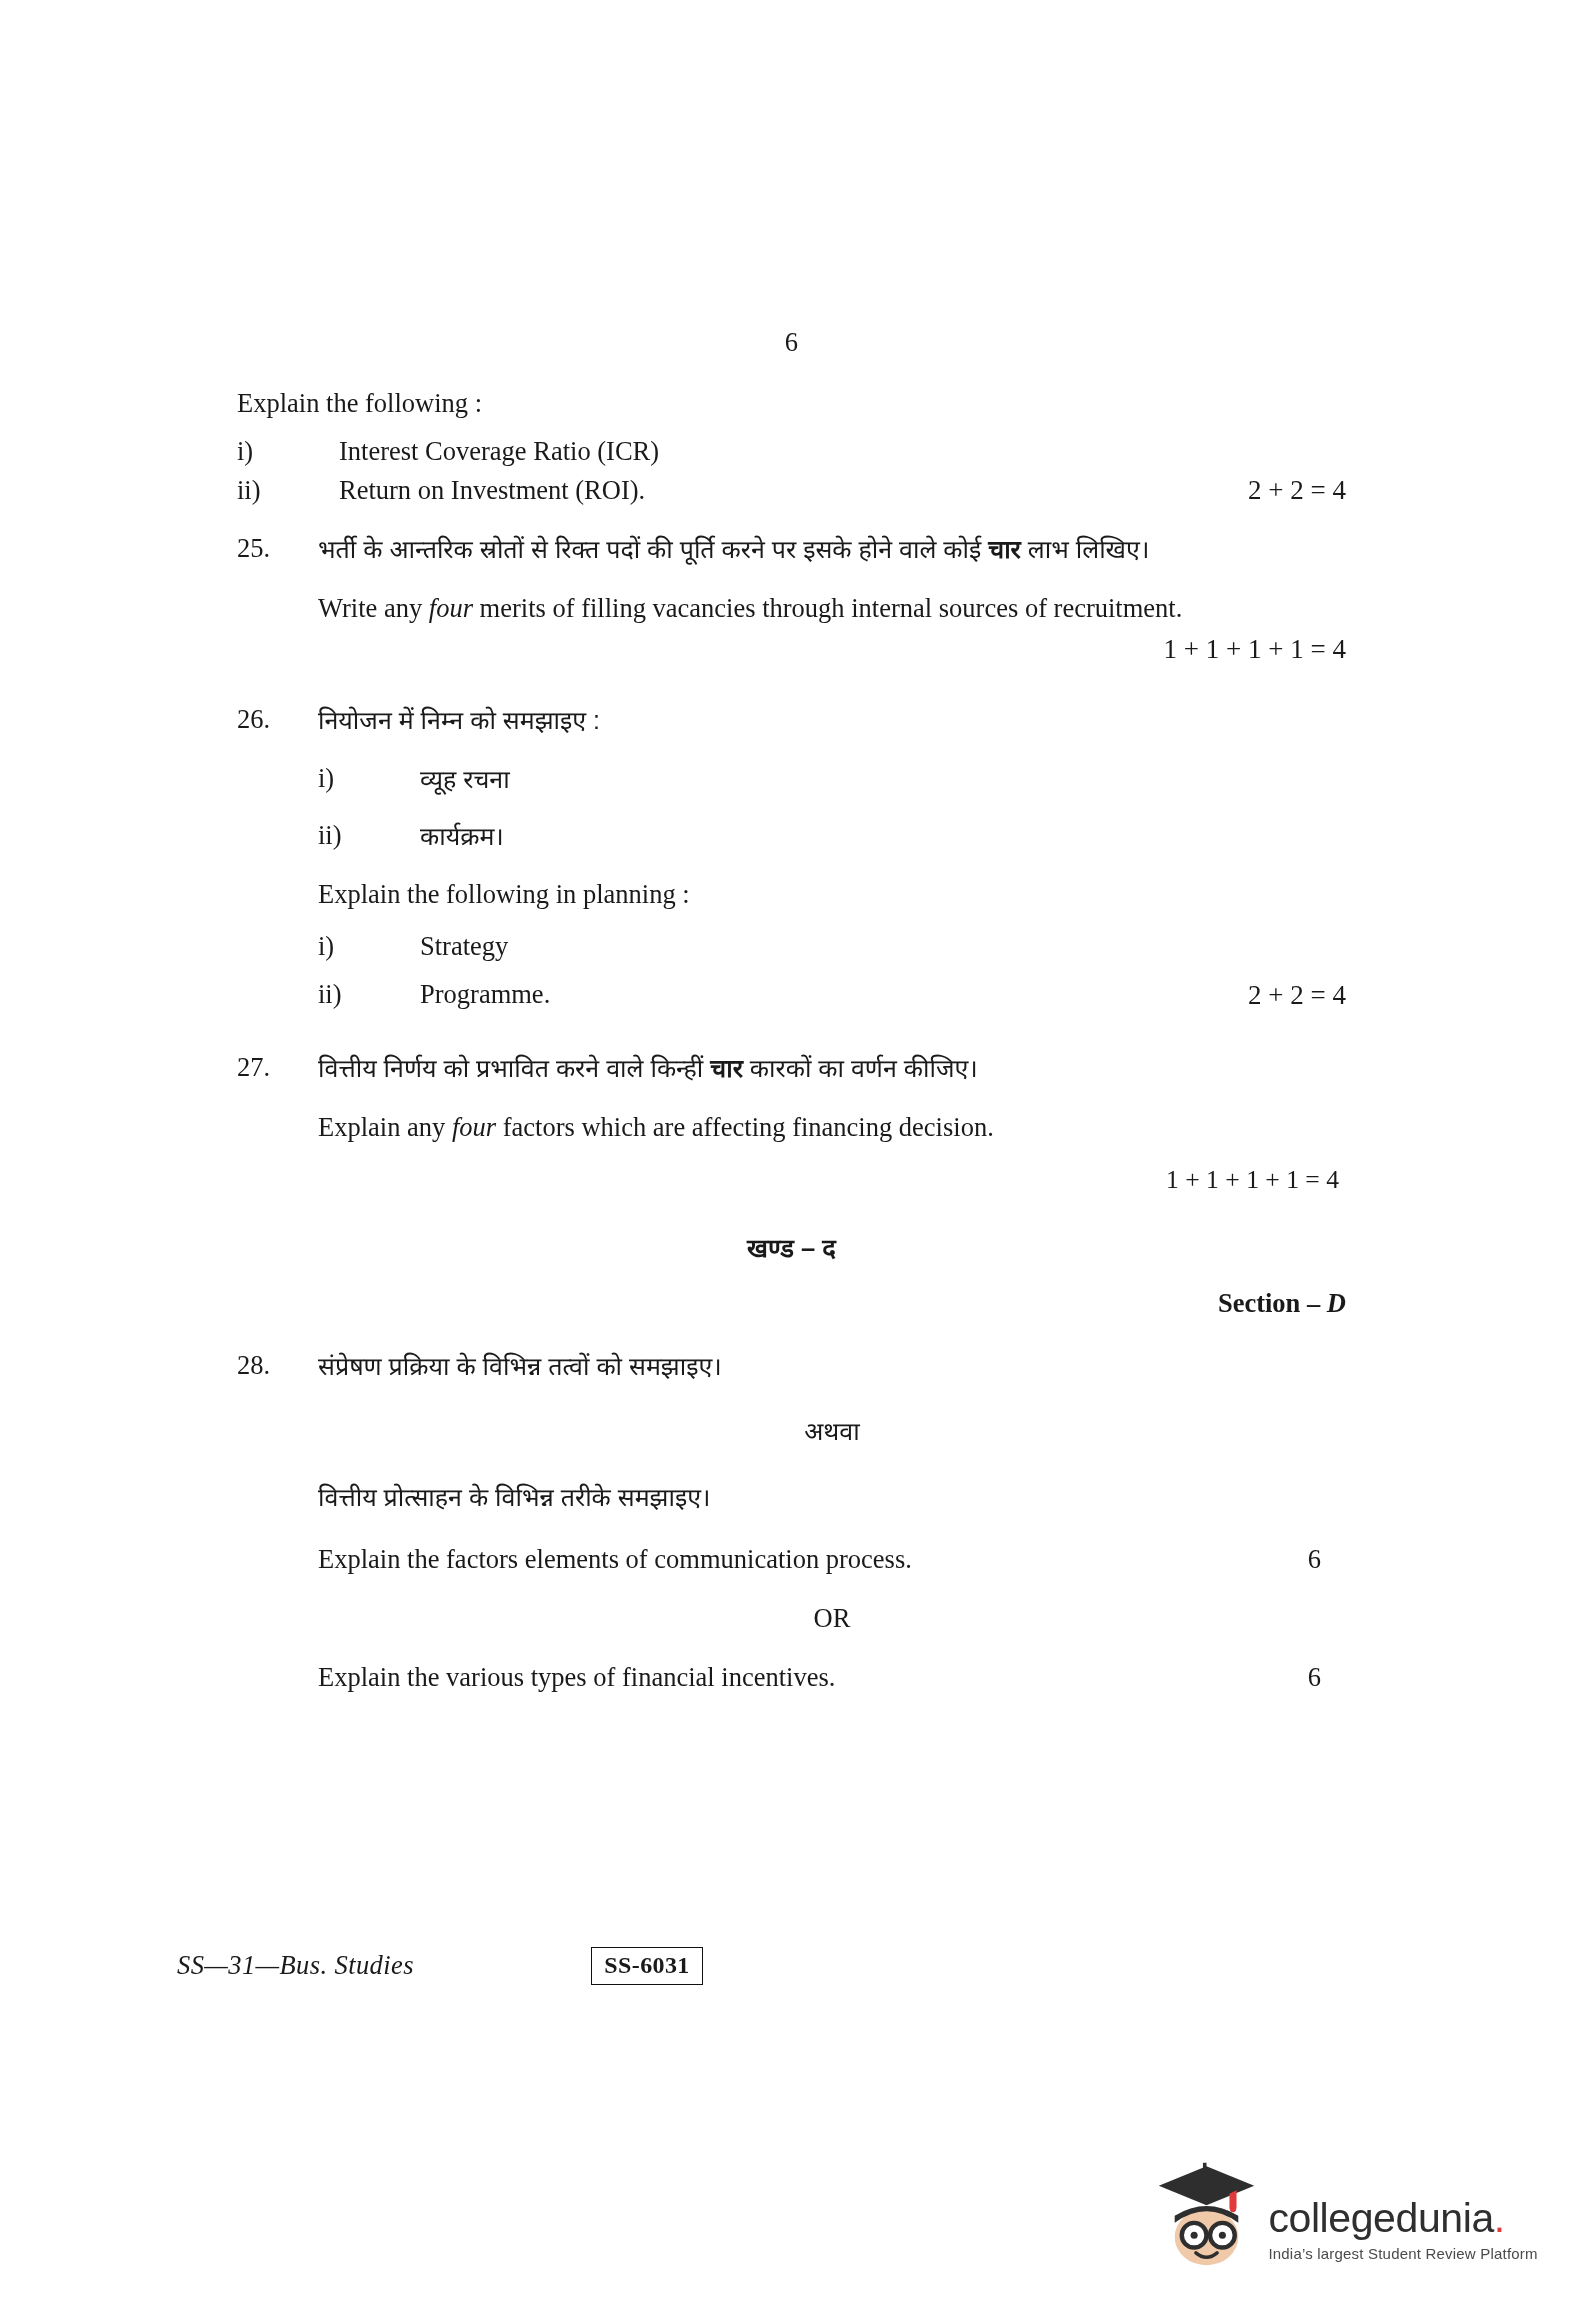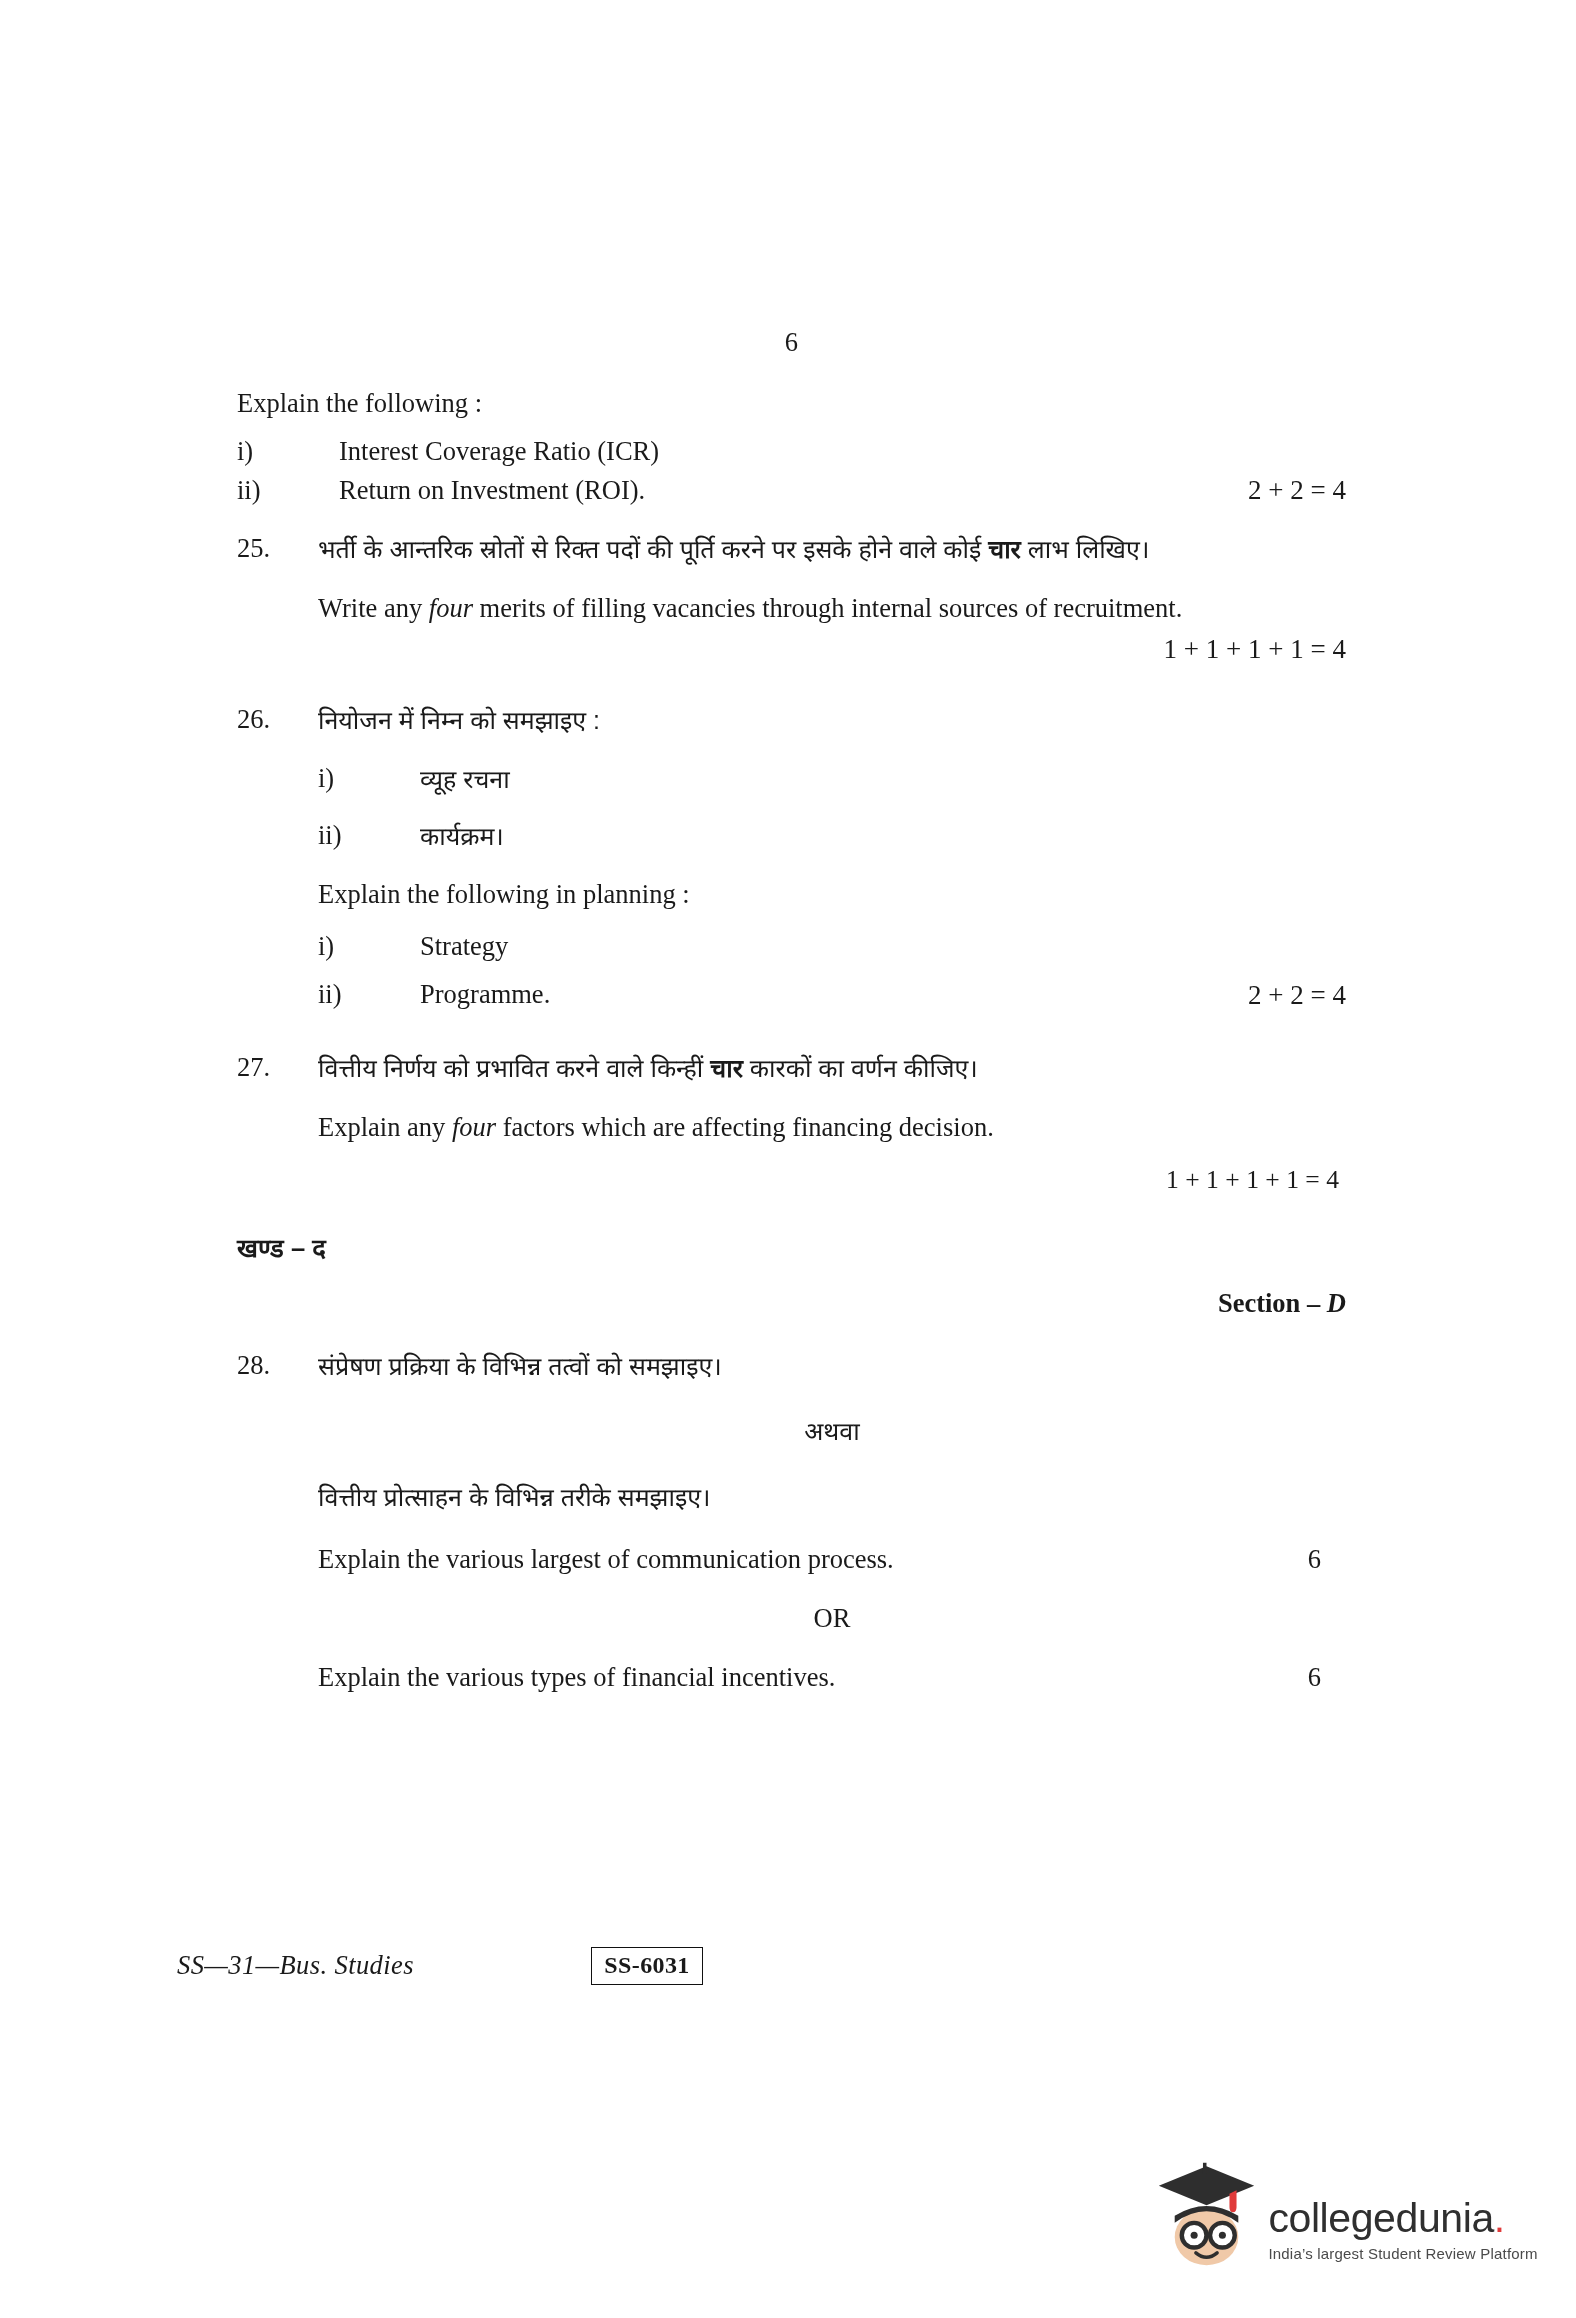--- a/index.html
+++ b/index.html
@@ -103,21 +103,21 @@
     text-align: right;
     font-size: 25.6px;
     margin: 0 0 12.4px 0;
     padding-right: 7px;
   }
 
   .section-head-hi {
     font-family: "Liberation Sans", sans-serif;
     font-weight: bold;
     font-size: 25.6px;
-    text-align: left;
+    text-align: center;
     margin: 35px 0 23px 0;
   }
   .section-head-en {
     font-weight: bold;
     font-size: 26.5px;
     text-align: right;
     margin: 0 0 26.5px 0;
   }
   .section-head-en i { font-style: italic; }
 
@@ -279,21 +279,21 @@
     <div class="section-head-en"><span>Section – </span><i>D</i></div>
 
     <div class="row" style="margin-top:7px;">
       <div class="qnum">28.</div>
       <div class="qbody">
         <div class="hindi">संप्रेषण प्रक्रिया के विभिन्न तत्वों को समझाइए।</div>
         <div class="or-hi">अथवा</div>
         <div class="hindi">वित्तीय प्रोत्साहन के विभिन्न तरीके समझाइए।</div>
 
         <div class="with-mark" style="margin-top:23px;">
-          <span class="txt">Explain the various largest of communication process.</span>
+          <span class="txt">Explain the factors elements of communication process.</span>
           <span class="mk">6</span>
         </div>
 
         <div class="or-en">OR</div>
 
         <div class="with-mark">
           <span class="txt">Explain the various types of financial incentives.</span>
           <span class="mk">6</span>
         </div>
       </div>

